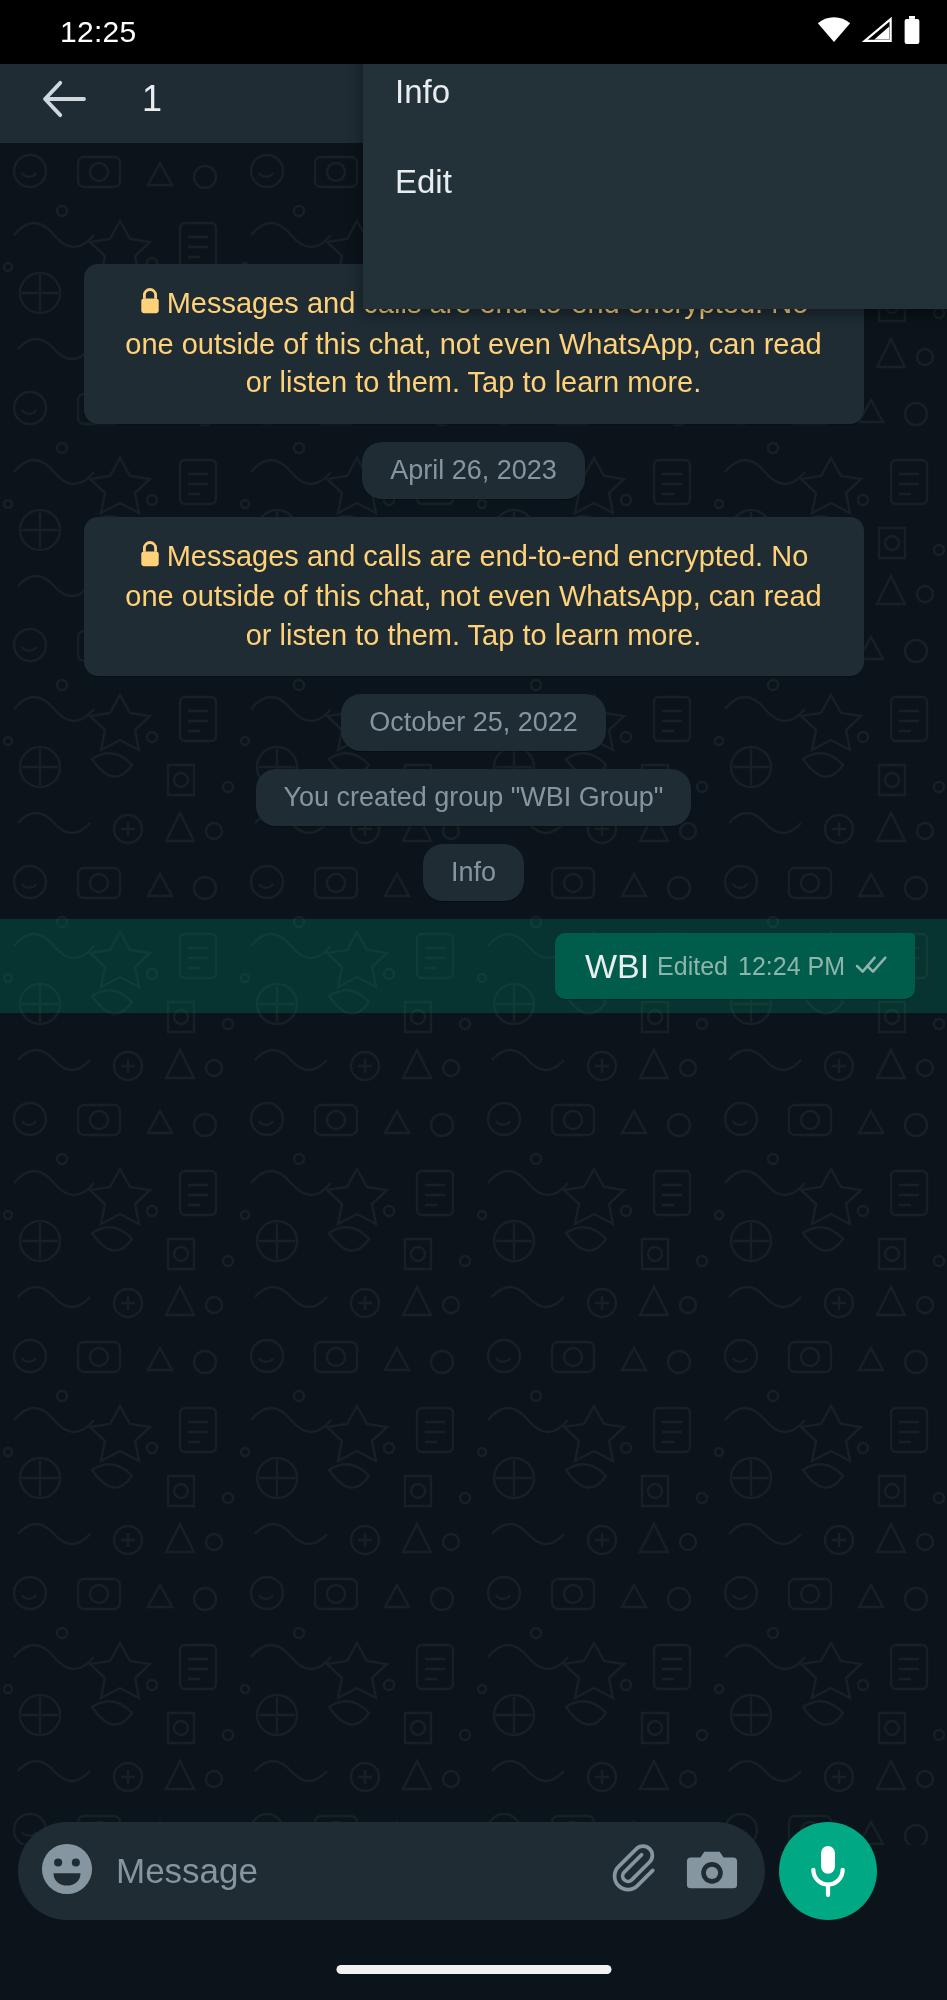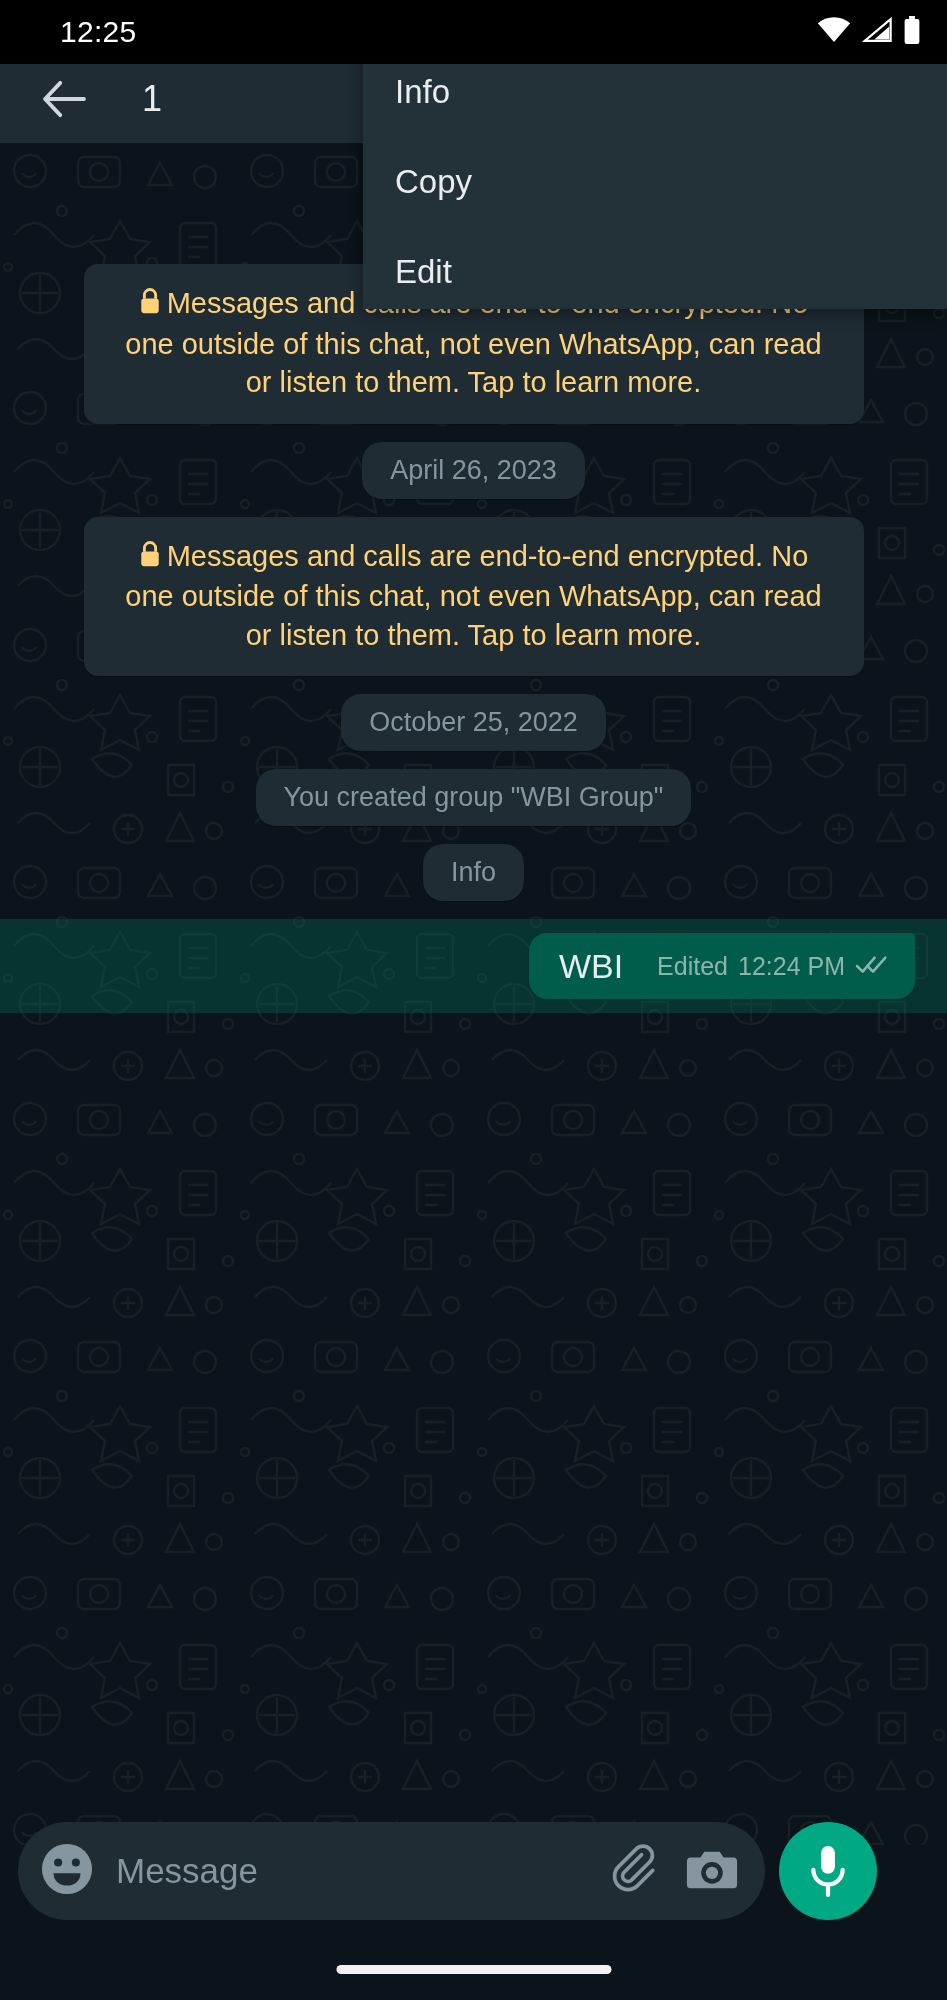--- a/index.html
+++ b/index.html
@@ -157,26 +157,26 @@
   
   .selected-band {
     background: rgba(0,126,98,0.30);
     padding: 14px 0;
     display: flex;
     justify-content: flex-end;
     padding-right: 32px;
   }
   .out-bubble {
     background: #005c4b;
-    border-radius: 18px;
+    border-radius: 10px;
     border-top-right-radius: 4px;
     padding: 16px 26px 16px 30px;
     display: flex;
     align-items: flex-end;
-    gap: 34px;
+    gap: 8px;
     box-shadow: 0 1px 1px rgba(0,0,0,0.3);
   }
   .out-text {
     color: #e9edef;
     font-size: 34px;
     line-height: 1;
   }
   .out-meta {
     display: flex;
     align-items: center;
@@ -400,21 +400,20 @@
             </span>
           </div>
         </div>
       </div>
 
     </div>
   </div>
 
   <div id="popup-menu">
     <div class="menu-item">Info</div>
-    <div class="menu-item">Copy</div>
     <div class="menu-item">Edit</div>
   </div>
 
   <div id="input-bar">
     <div id="composer">
       <span>
         <svg width="54" height="54" viewBox="0 0 28 28">
           <circle cx="14" cy="14" r="13" fill="#8696a0"></circle>
           <circle cx="9.4" cy="10.6" r="2.1" fill="#1f2c34"></circle>
           <circle cx="18.6" cy="10.6" r="2.1" fill="#1f2c34"></circle>

